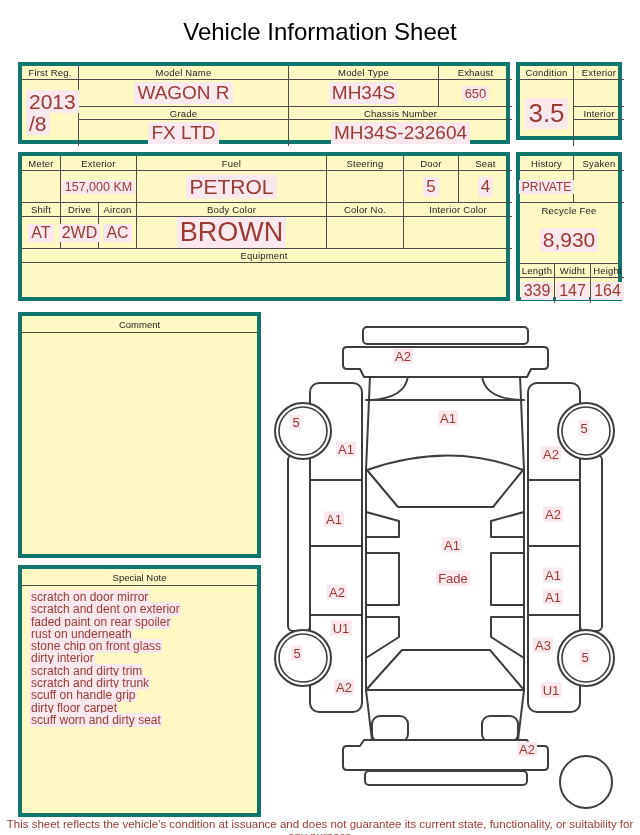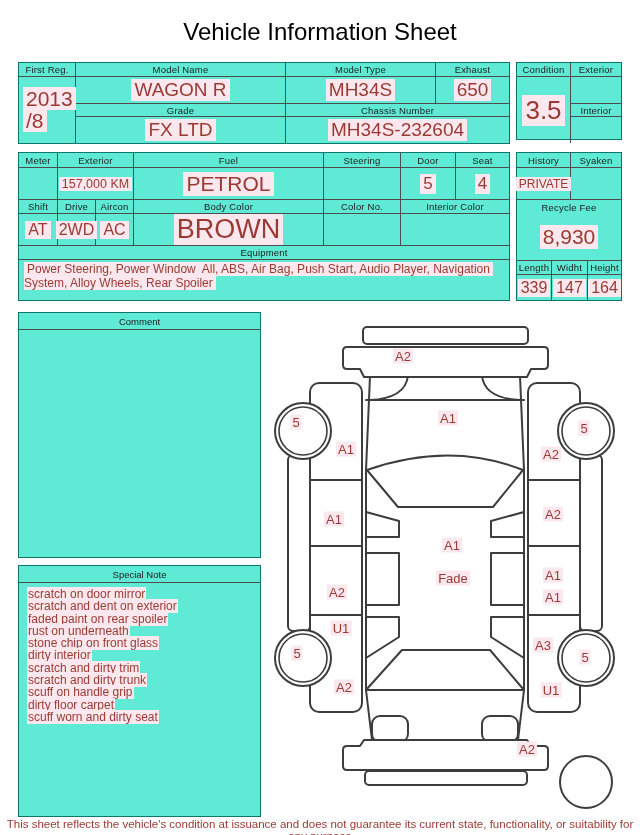--- a/index.html
+++ b/index.html
@@ -1,18 +1,18 @@
 <!DOCTYPE html>
 <html><head>
 <meta charset="utf-8">
 <style>
   * { margin:0; padding:0; box-sizing:border-box; }
   html,body { width:640px; height:835px; background:#ffffff;
     font-family:"Liberation Sans", sans-serif; position:relative; overflow:hidden; }
-  .t { position:absolute; border:1px solid #0f766e; background:#5eead4; }
+  .t { position:absolute; border:4px solid #0f766e; background:#fef9c3; }
   .g { display:grid; }
   .h { font-size:9.5px; color:#1c1c1c; display:flex; align-items:center; justify-content:center;
        letter-spacing:0.2px; }
   .v { display:flex; align-items:center; justify-content:center; color:#9b3a33; }
   .br { border-right:1px solid #4d4d4d; }
   .bb { border-bottom:1px solid #4d4d4d; }
   .hl { background:#fbe7ee; padding:0 3px; white-space:nowrap; }
   .page-title { position:absolute; top:18px; left:0; width:640px; text-align:center;
     font-size:24px; color:#000; }
   .firstreg-val { display:flex; flex-direction:column; justify-content:center;
@@ -47,21 +47,21 @@
     <div><span class="hl">2013</span></div>
     <div><span class="hl">/8</span></div>
   </div>
 
   <div class="v br bb" style="grid-area:2/2; font-size:19px;">
       <span class="hl">WAGON R</span>
     </div>
   <div class="v br bb" style="grid-area:2/3; font-size:19px;">
       <span class="hl">MH34S</span>
     </div>
-  <div class="v bb" style="grid-area:2/4; font-size:19px;">
+  <div class="v bb" style="grid-area:2/4; font-size:13px;">
       <span class="hl">650</span>
     </div>
 
   <div class="h br bb" style="grid-area:3/2">Grade</div>
   <div class="h bb" style="grid-area:3/3/4/5">Chassis Number</div>
 
   <div class="v br" style="grid-area:4/2; font-size:19px;">
       <span class="hl">FX LTD</span>
     </div>
   <div class="v" style="grid-area:4/3/5/5; font-size:19px;">
@@ -121,21 +121,20 @@
         <span class="hl">AC</span>
       </div>
     <div class="v br bb" style="font-size:27px;align-items:center;">
         <span class="hl">BROWN</span>
       </div>
     <div class="br bb"></div>
     <div class="bb"></div>
   </div>
   <div>
     <div class="h bb" style="height:14px;">Equipment</div>
-    <div class="eq-text"><span class="hl" style="white-space:pre-wrap;">Power Steering, Power Window  All, ABS, Air Bag, Push Start, Audio Player, Navigation System, Alloy Wheels, Rear Spoiler</span></div>
   </div>
 </div>
 
 <div class="t" style="left:516px; top:152px; width:106px; height:149px;">
   <div class="g" style="grid-template-columns:54px 50px; grid-template-rows:15px 32px;">
     <div class="h br bb">History</div>
     <div class="h bb">Syaken</div>
     <div class="v br bb" style="font-size:12px;">
         <span class="hl">PRIVATE</span>
       </div>

